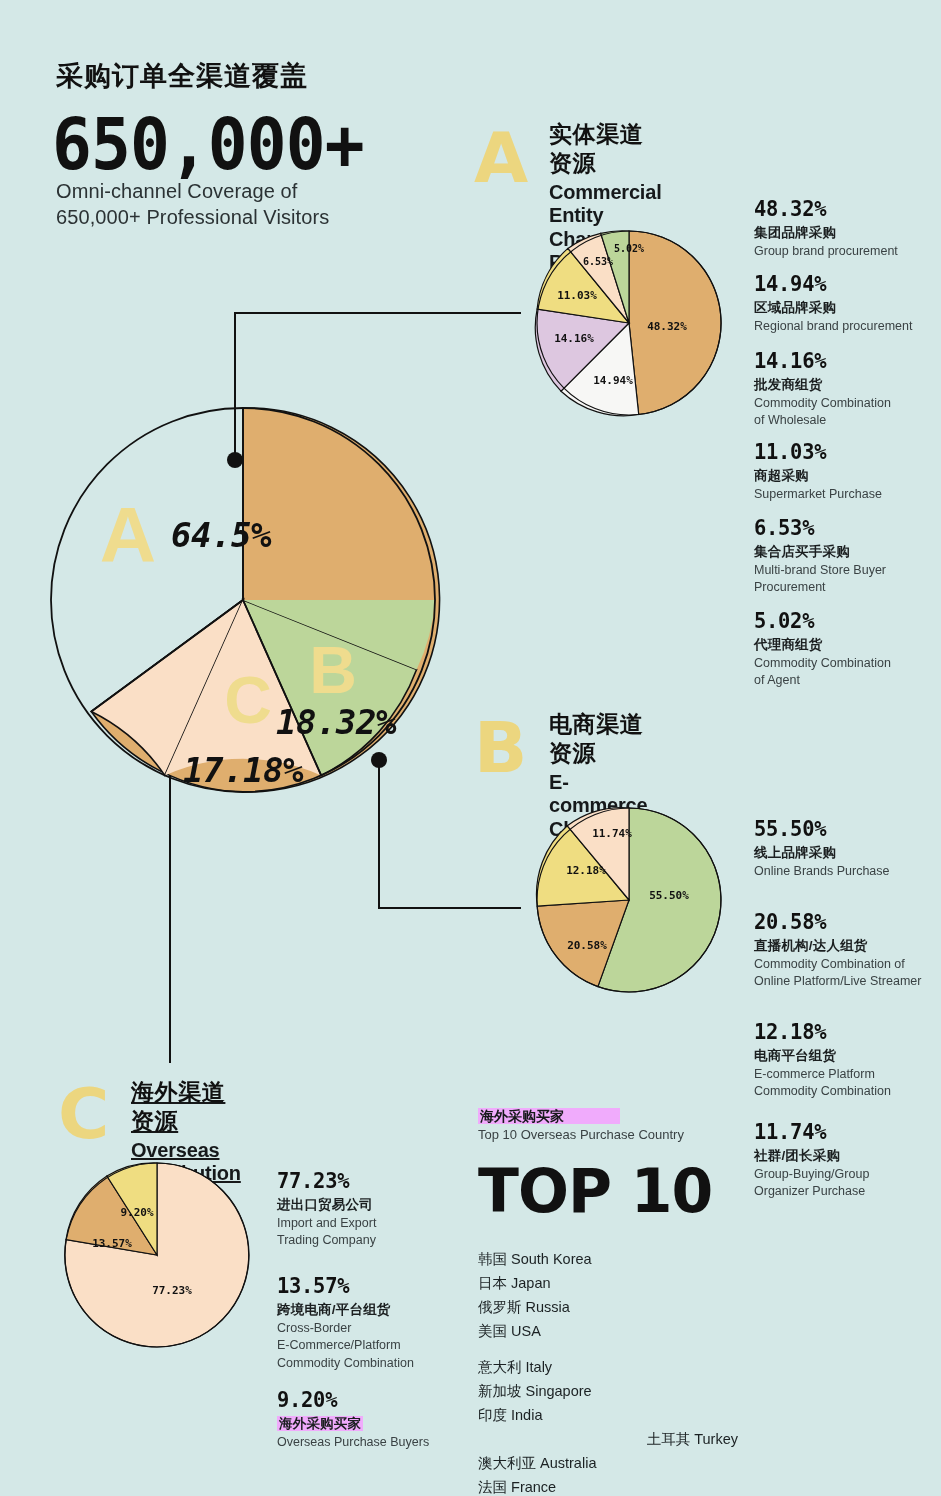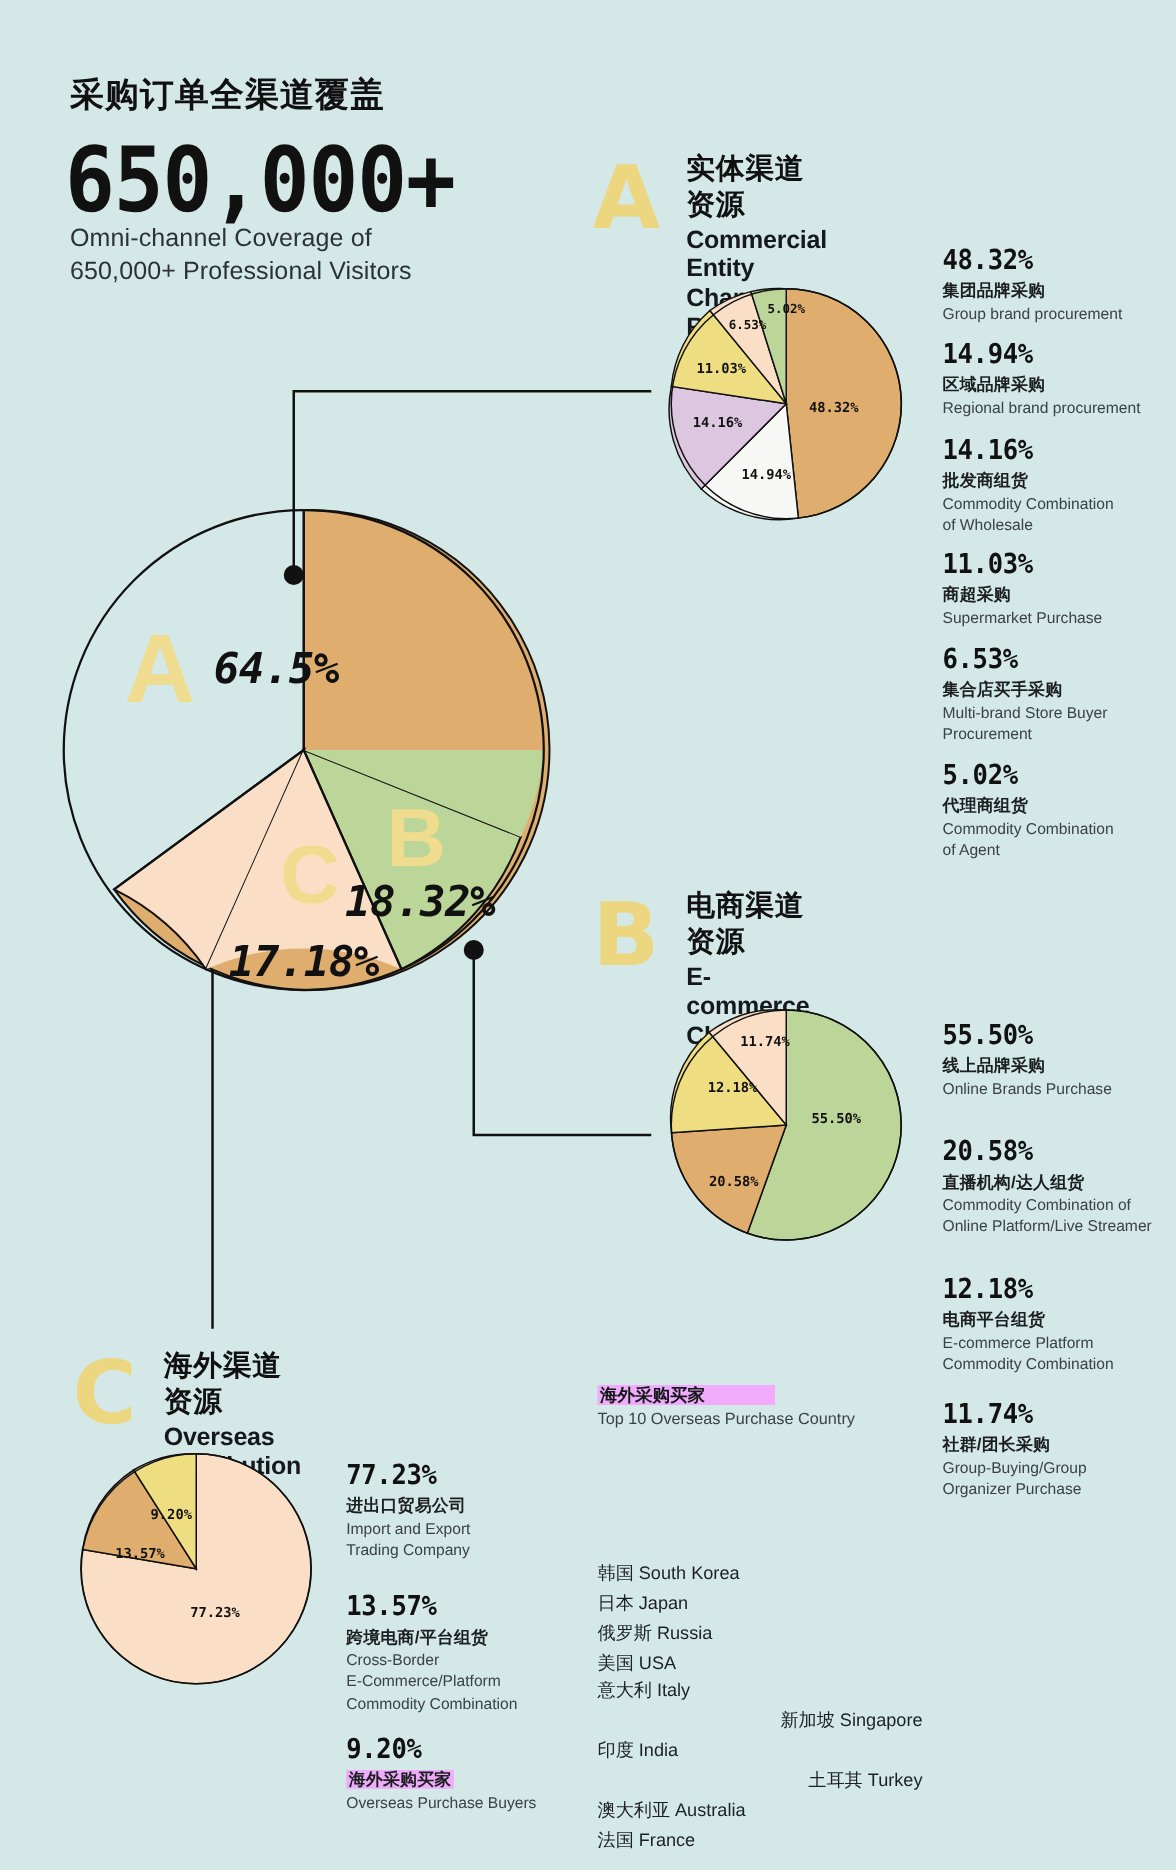--- a/index.html
+++ b/index.html
@@ -241,21 +241,21 @@
     <div class="legend-item" style="top:303px;">
       <div class="lg-pct">11.74%</div>
       <div class="lg-cn">社群/团长采购</div>
       <div class="lg-en">Group-Buying/Group</div>
       <div class="lg-en">Organizer Purchase</div>
     </div>
   </div>
 
   <div class="abs" style="left:58px;top:1078px;">
     <span class="abs sec-letter" style="left:0;top:8px;">C</span>
-    <div class="abs" style="left:73px;top:0;">
+    <div class="abs" style="left:73px;top:0;text-decoration:underline;">
       <div class="sec-cn">海外渠道资源</div>
       <div class="sec-en" style="margin-top:3px;">Overseas Distribution</div>
       <div class="sec-en">Channel Resources</div>
     </div>
   </div>
 
   <div class="abs" style="left:62px;top:1160px;width:190px;height:190px;">
     <svg viewBox="0 0 190 190" style="width:190px;height:190px;display:block;">
 
       <path fill="#fadfc6" stroke="#111" stroke-width="1.2" d="M95,95 L95,3 A92,92 0 1 1 4.0,79.6 Z"></path>
@@ -291,28 +291,29 @@
       </div>
       <div class="lg-en">Overseas Purchase Buyers</div>
     </div>
   </div>
 
   <div class="abs" style="left:478px;top:1108px;width:260px;">
     <div id="top10-cn">
       <span class="hl" style="padding-right:56px;">海外采购买家</span>
     </div>
     <div id="top10-en">Top 10 Overseas Purchase Country</div>
+    <div id="top10-big" style="margin-top:22px;">TOP 10</div>
   </div>
 
   <div class="abs" style="left:478px;top:1252px;width:260px;">
     <div class="country" style="margin-bottom:9.6px;">韩国 South Korea</div>
     <div class="country" style="margin-bottom:9.6px;">日本 Japan</div>
     <div class="country" style="margin-bottom:9.6px;">俄罗斯 Russia</div>
-    <div class="country" style="margin-bottom:7px;">美国 USA</div>
+    <div class="country" style="margin-bottom:21px;">美国 USA</div>
     <div class="country" style="margin-bottom:9.6px;">意大利 Italy</div>
-    <div class="country" style="margin-bottom:9.6px;text-align:right;">新加坡 Singapore</div>
+    <div class="country" style="margin-bottom:9.6px;">新加坡 Singapore</div>
     <div class="country" style="margin-bottom:9.6px;">印度 India</div>
     <div class="country" style="margin-bottom:9.6px;text-align:right;">土耳其 Turkey</div>
     <div class="country" style="margin-bottom:9.6px;">澳大利亚 Australia</div>
     <div class="country">法国 France</div>
   </div>
 
 </div>
 
 </body></html>

